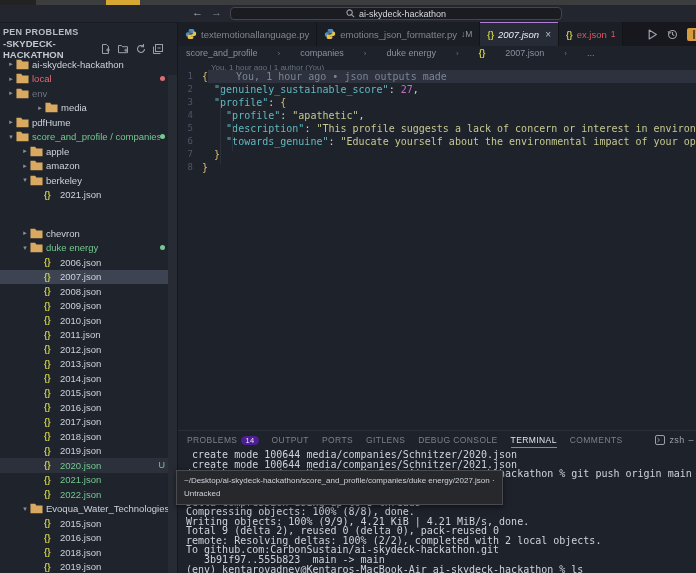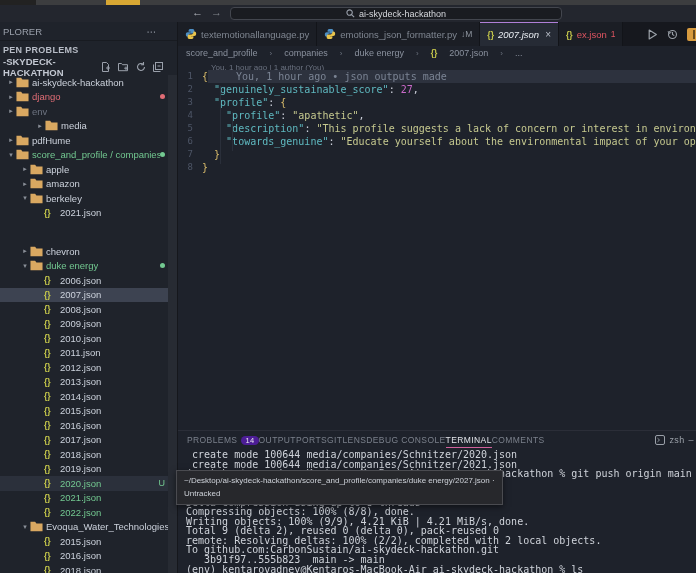--- a/index.html
+++ b/index.html
@@ -53,39 +53,39 @@
   .tab.active { background:#262b35; color:#e9edf3; }
   .tab.active::before { content:""; position:absolute; left:0; top:0; right:0; height:1px; background:#b07fd8; }
   .tab.active .tab-label { font-style:italic; }
   .tab.err .tab-label, .tab.err .tab-deco { color:#e05561; }
   .tab-deco { font-size:8.5px; color:#8e959f; }
   .tab-close { color:#b9bfc9; font-size:10px; margin-left:2px; }
   .editor-actions { margin-left:auto; display:flex; align-items:center; gap:9px; padding-right:0; }
   .amberbox { width:13px; height:13px; background:#d79b3f; border-radius:2px; position:relative; margin-right:-4px; }
   .amberbox::after { content:""; position:absolute; left:6px; top:2px; width:2px; height:9px; background:#6b4c1d; }
 
-  .breadcrumb { height:14px; display:flex; align-items:center; gap:12px; font-size:9px; color:#8a919e;
+  .breadcrumb { height:14px; display:flex; align-items:center; gap:20px; font-size:9px; color:#8a919e;
                 padding-left:8px; background:#1e222b; flex:none; white-space:nowrap; }
   .breadcrumb .sep { color:#6b727e; font-size:8px; }
   .breadcrumb .jicon { width:auto; }
 
   .code { flex:1; position:relative; background:#1e222b; font-family:"DejaVu Sans Mono", monospace; overflow:hidden; }
   .codelens { margin-left:33px; padding-top:3px; height:10px; font-size:8px; color:#6b7280; font-family:"Liberation Sans", sans-serif; }
   .cline { position:relative; height:13px; line-height:13px; font-size:10px; white-space:pre; display:flex; }
   .lnum { width:24px; flex:none; text-align:right; padding-right:9px; color:#4d5566; font-size:9px; }
   .lband { position:absolute; left:30px; right:0; top:0; bottom:0; background:#2d323e; }
   .ltext { position:relative; }
   .blame { position:relative; color:#7b8494; margin-left:28px; }
   .tk-key{color:#5fb9c0} .tk-str{color:#c6c98f} .tk-num{color:#c96ac9}
   .tk-punc{color:#ccd0da} .tk-brace{color:#d7ba6a} .tk-plain{color:#ccd0da}
   .iguide { position:absolute; width:1px; background:#2a2f3a; }
 
   
   .panel { height:143px; flex:none; border-top:1px solid #2b2e38; background:#1e222b; display:flex; flex-direction:column; }
-  .paneltabs { height:18px; display:flex; align-items:center; padding-left:9px; font-size:8.5px;
+  .paneltabs { height:18px; display:flex; align-items:center; gap:13px; padding-left:9px; font-size:8.5px;
                letter-spacing:.4px; color:#7b818c; flex:none; }
   .ptab { position:relative; display:flex; align-items:center; gap:4px; height:100%; }
   .ptab.active { color:#e2e5ea; }
   .ptab.active::after { content:""; position:absolute; left:0; right:0; bottom:1px; height:1px; background:#d1609b; }
   .pbadge { background:#4c1d95; color:#e8eaee; font-size:7.5px; border-radius:7px; padding:0 4px; line-height:9px; }
   .panelright { margin-left:auto; display:flex; align-items:center; gap:4px; padding-right:2px; color:#9aa0a8; font-size:9px; }
   .terminal { flex:1; overflow:hidden; padding:1px 0 0 8px; font-family:"DejaVu Sans Mono", monospace;
               font-size:10px; line-height:9.55px; color:#cfd3da; }
   .tl { white-space:pre; height:9.55px; }
 
@@ -116,24 +116,20 @@
           <circle cx="4" cy="4" r="3" fill="none" stroke="#9aa0ab" stroke-width="1.2"></circle>
           <line x1="6.2" y1="6.2" x2="9" y2="9" stroke="#9aa0ab" stroke-width="1.2"></line>
         </svg>
       <span>ai-skydeck-hackathon</span>
     </div>
   </div>
 
   <div class="body">
 
     <div class="sidebar">
-      <div class="sb-title">
-        <span>PLORER</span>
-        <span class="menu">⋯</span>
-      </div>
       <div class="sb-openeditors">
         <span>PEN PROBLEMS</span>
       </div>
       <div class="sb-section">
         <span>-SKYDECK-HACKATHON</span>
         <span class="acts">
           <svg width="10" height="10" viewBox="0 0 10 10">
               <path d="M1.5.5h4l2 2v7h-6z" fill="none" stroke="#9aa0ab" stroke-width="1"></path>
               <line x1="7" y1="4" x2="7" y2="8" stroke="#9aa0ab"></line>
               <line x1="5" y1="6" x2="9" y2="6" stroke="#9aa0ab"></line>
@@ -165,21 +161,21 @@
             <span class="tlabel">ai-skydeck-hackathon</span>
             <span class="tspacer"></span>
           </div>
           <div class="trow" style="padding-left: 6px;">
             <span class="twisty">▸</span>
             <span class="ficon">
               <svg width="13" height="11" viewBox="0 0 14 11">
                 <path fill="#d9a861" d="M.5.5h5l1.4 1.8h6.6v8.2H.5z"></path>
               </svg>
             </span>
-            <span class="tlabel c-red">django</span>
+            <span class="tlabel c-red">local</span>
             <span class="tspacer"></span>
             <span class="tdot dot-red"></span>
           </div>
           <div class="trow" style="padding-left: 6px;">
             <span class="twisty">▸</span>
             <span class="ficon">
               <svg width="13" height="11" viewBox="0 0 14 11">
                 <path fill="#d9a861" d="M.5.5h5l1.4 1.8h6.6v8.2H.5z"></path>
               </svg>
             </span>

